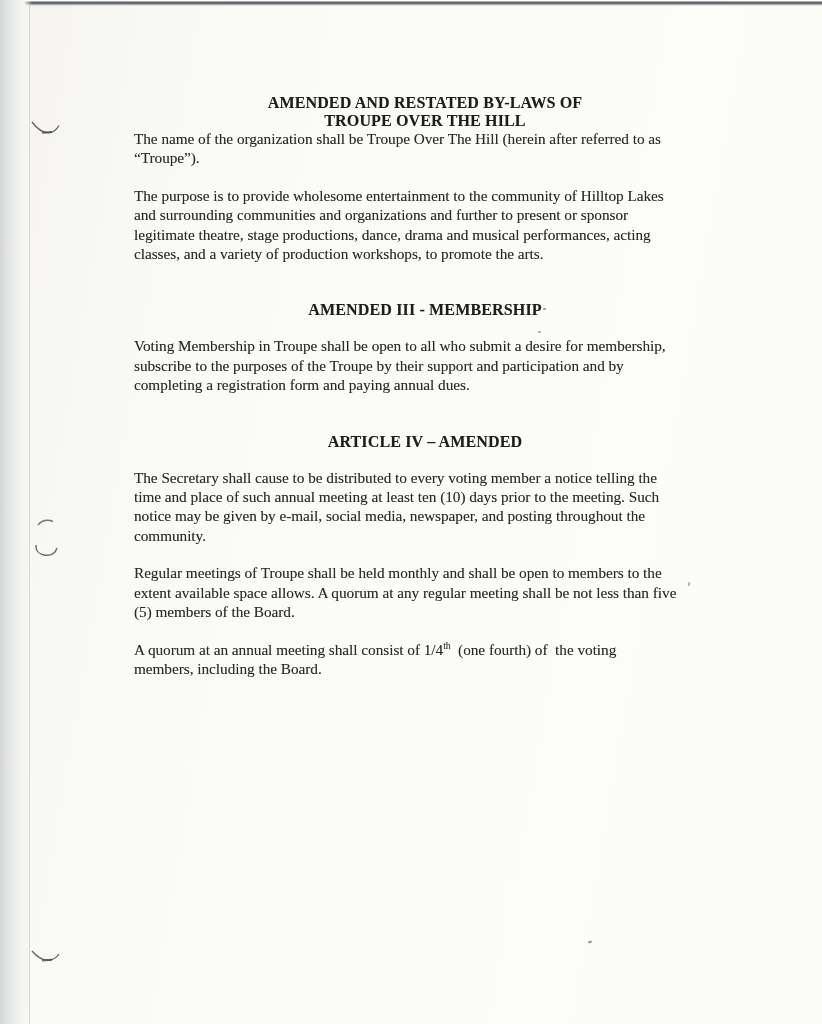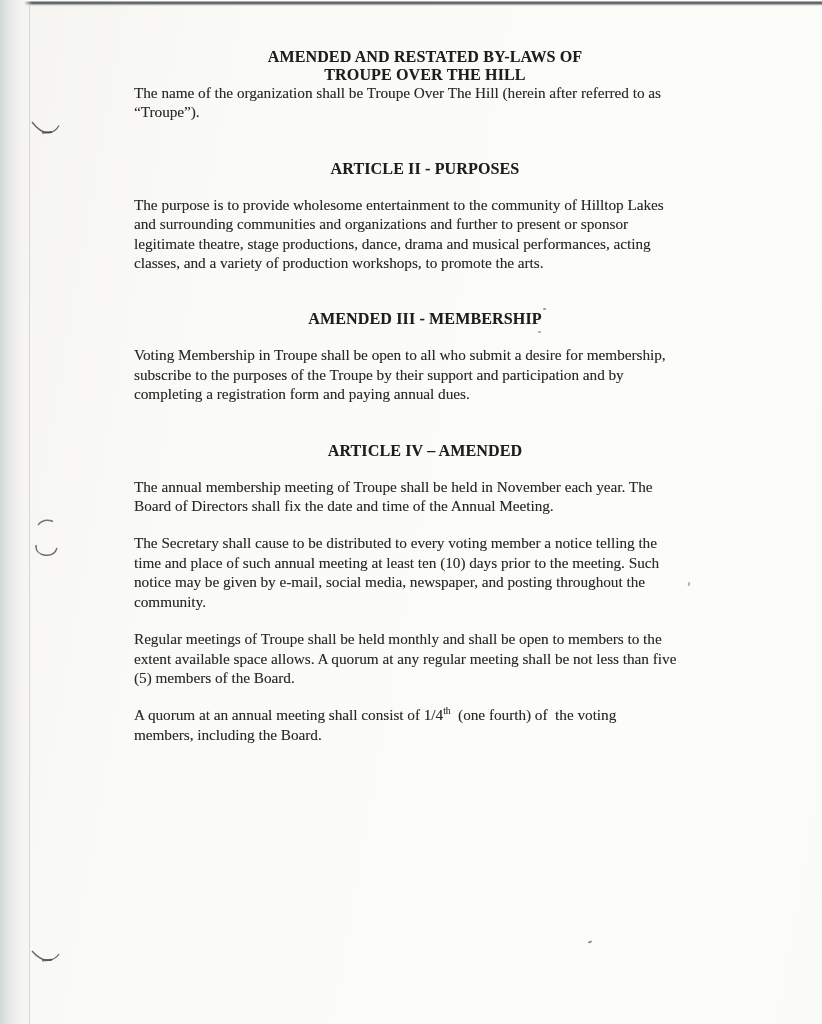--- a/index.html
+++ b/index.html
@@ -43,21 +43,21 @@
     background: rgba(190,190,184,0.55);
   }
   .content {
     position: absolute;
     left: 134px;
     top: 0;
     width: 582px;
     text-shadow: 0.2px 0.2px 0.4px rgba(30,30,30,0.35);
   }
   .doc-title {
-    padding-top: 48px;
+    padding-top: 94px;
     text-align: center;
   }
   .title-line {
     font-weight: bold;
     font-size: 16px;
     line-height: 17.5px;
     letter-spacing: 0.15px;
     color: #1d1d1d;
   }
   .article-heading {
@@ -127,34 +127,31 @@
   <div class="content">
 
     <div class="doc-title">
       <div class="title-line">AMENDED AND RESTATED BY-LAWS OF</div>
       <div class="title-line">TROUPE OVER THE HILL</div>
     </div>
 
     <p class="body">The name of the organization shall be Troupe Over The Hill (herein after referred to as
 “Troupe”).</p>
 
-    <h2 class="article-heading">ARTICLE II - PURPOSES</h2>
     <p class="body">The purpose is to provide wholesome entertainment to the community of Hilltop Lakes
 and surrounding communities and organizations and further to present or sponsor
 legitimate theatre, stage productions, dance, drama and musical performances, acting
 classes, and a variety of production workshops, to promote the arts.</p>
 
     <h2 class="article-heading">AMENDED III - MEMBERSHIP</h2>
     <p class="body">Voting Membership in Troupe shall be open to all who submit a desire for membership,
 subscribe to the purposes of the Troupe by their support and participation and by
 completing a registration form and paying annual dues.</p>
 
     <h2 class="article-heading">ARTICLE IV – AMENDED</h2>
-    <p class="body">The annual membership meeting of Troupe shall be held in November each year. The
-Board of Directors shall fix the date and time of the Annual Meeting.</p>
     <p class="body">The Secretary shall cause to be distributed to every voting member a notice telling the
 time and place of such annual meeting at least ten (10) days prior to the meeting. Such
 notice may be given by e-mail, social media, newspaper, and posting throughout the
 community.</p>
     <p class="body">Regular meetings of Troupe shall be held monthly and shall be open to members to the
 extent available space allows. A quorum at any regular meeting shall be not less than five
 (5) members of the Board.</p>
     <p class="body"><span>A quorum at an annual meeting shall consist of 1/4</span><sup>th</sup><span>  (one fourth) of  the voting
 members, including the Board.</span></p>
 

